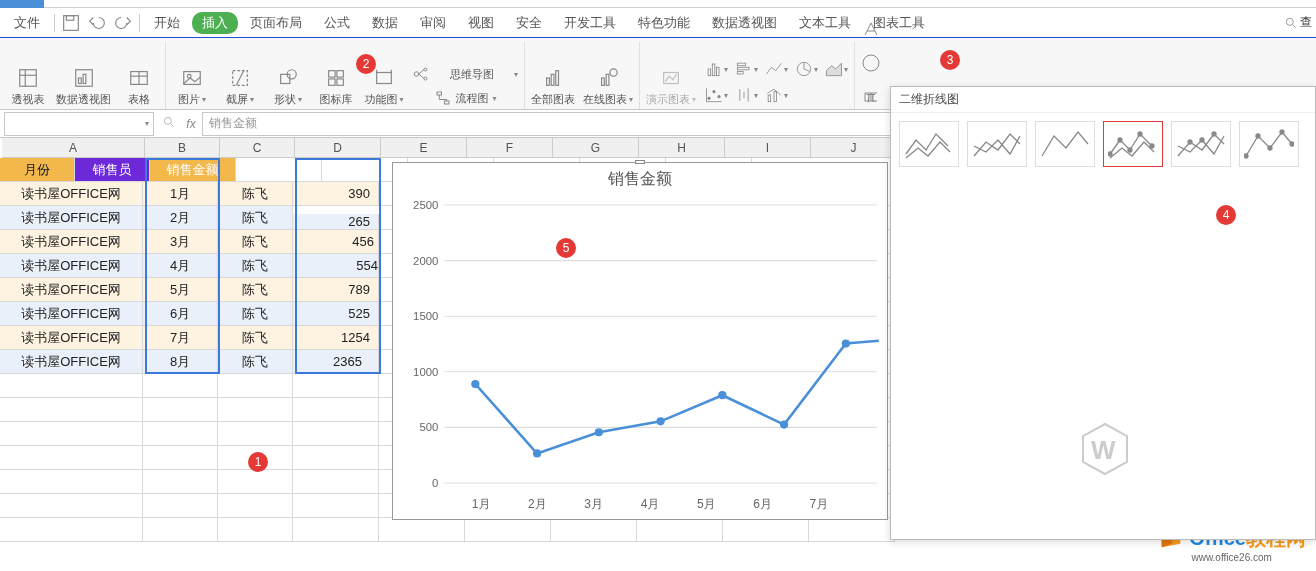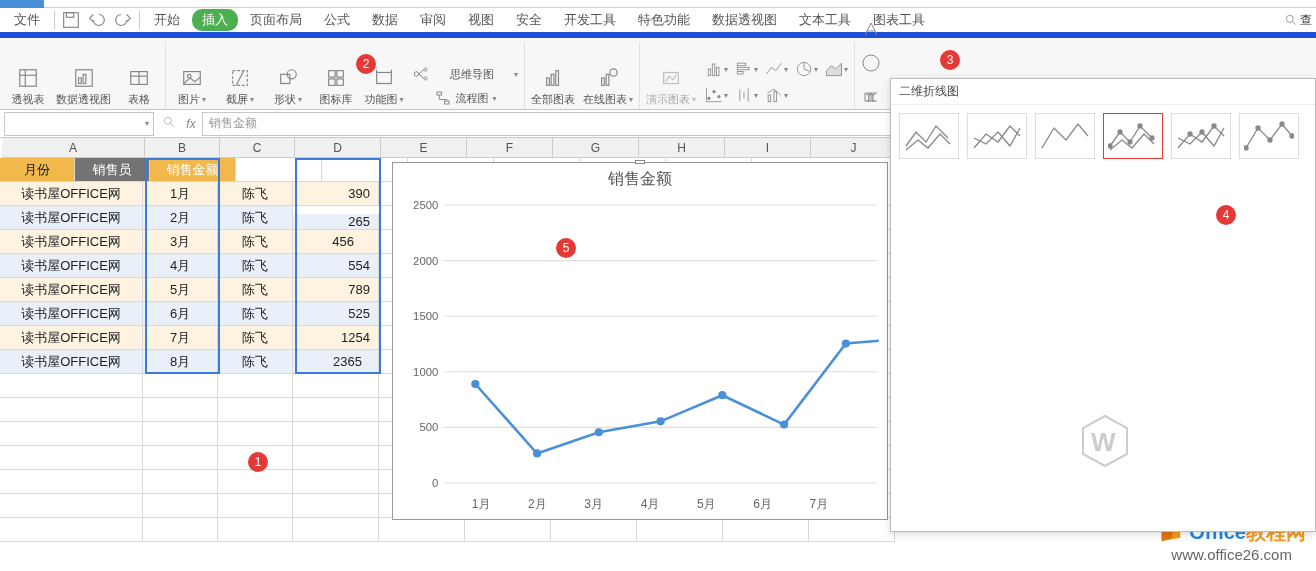--- a/index.html
+++ b/index.html
@@ -27,21 +27,21 @@
       background: #4a90d9;
     }
     
     .tabs {
       display: flex;
       align-items: center;
       height: 30px;
       background: #fff;
       padding-left: 4px;
       gap: 2px;
-      border-bottom: 6px solid #1d4ed8;
+      border-bottom: 1px solid #1d4ed8;
     }
     .tab {
       padding: 4px 10px;
       color: #555;
       font-size: 13px;
       cursor: pointer;
     }
     .tab.active {
       background: #4CAF50;
       color: #fff;
@@ -119,21 +119,21 @@
     }
     .cells { display:flex; flex-direction:column; }
     .row { display:flex; height: 24px; }
     .cell {
       border-right:1px solid #d8d8d8; border-bottom:1px solid #d8d8d8;
       display:flex; align-items:center; justify-content:center;
       font-size:13px; color:#222; background:#fff;
     }
     .hdr-store { background:#f2b84b; color:#fff; font-weight: normal; }
     .hdr-month { background:#f2b84b; color:#0f172a; }
-    .hdr-sales { background:#737373; color:#fff; }
+    .hdr-sales { background:#6d28d9; color:#fff; }
     .hdr-amount{ background:#f2b84b; color:#fff; }
     .odd { background:#fdf3e0; }
     .even { background:#eaf0f9; }
     
     .sel-outline {
       position: absolute;
       border: 2px solid #3b7adb;
       pointer-events: none;
     }
     
@@ -152,21 +152,21 @@
       position: absolute;
       width: 20px; height: 20px; border-radius: 50%;
       background: #e53935; color:#fff;
       display:flex; align-items:center; justify-content:center;
       font-size: 12px;
       z-index: 50;
     }
     
     .chart-panel {
       position: absolute;
-      left: 890px; top: 78px;
+      left: 890px; top: 86px;
       width: 426px; height: 454px;
       background: #fff;
       border: 1px solid #bbb;
       box-shadow: 0 2px 8px rgba(0,0,0,0.15);
       z-index: 40;
     }
     .cp-title { padding: 4px 8px; font-size: 12px; color:#444; border-bottom: 1px solid #eee; }
     .cp-thumbs { display:flex; gap:8px; padding: 8px; }
     .cp-thumb {
       width: 60px; height: 46px; border:1px solid #ddd;
@@ -175,21 +175,21 @@
     }
     .cp-thumb.sel { border:1px solid #e53935; }
     .cp-thumb svg { width: 50px; height: 36px; stroke:#888; fill:none; stroke-width:1.3; }
     
     .watermark-hex {
       position:absolute; right: 180px; bottom: 60px;
       width: 60px; height:60px;
     }
     .watermark-text { position:absolute; right: 10px; bottom: 8px; text-align:center; }
     .watermark-text .w1 { font-size: 20px; font-weight:bold; }
-    .watermark-text .w2 { font-size: 15px; color:#666; }
+    .watermark-text .w2 { font-size: 10px; color:#666; }
     .orange { color: #f79b1e; }
     .blue { color: #1e88e5; }
     
     .ribbon-right {
       display:flex; align-items:center; gap:10px; padding:0 4px;
     }
     .search-btn { margin-left:auto; padding:4px; display:flex; align-items:center; gap:2px; }
     
     .wA { width: 143px; }
     .wB { width: 75px; }
@@ -580,33 +580,33 @@
         <div class="cell wF"></div>
         <div class="cell wG"></div>
         <div class="cell wH"></div>
         <div class="cell wI"></div>
         <div class="cell wJ"></div>
       </div>
       <div class="row">
         <div class="cell wA odd">读书屋OFFICE网</div>
         <div class="cell wB odd">3月</div>
         <div class="cell wC odd">陈飞</div>
-        <div class="cell wD odd" style="justify-content: flex-end; padding-right: 24px;">456</div>
+        <div class="cell wD odd" style="justify-content: flex-end; padding-right: 4px;">456</div>
         <div class="cell wE"></div>
         <div class="cell wF"></div>
         <div class="cell wG"></div>
         <div class="cell wH"></div>
         <div class="cell wI"></div>
         <div class="cell wJ"></div>
       </div>
       <div class="row">
         <div class="cell wA even">读书屋OFFICE网</div>
         <div class="cell wB even">4月</div>
         <div class="cell wC even">陈飞</div>
-        <div class="cell wD even" style="justify-content: flex-end; padding-right: 8px;">554</div>
+        <div class="cell wD even" style="justify-content: flex-end; ">554</div>
         <div class="cell wE"></div>
         <div class="cell wF"></div>
         <div class="cell wG"></div>
         <div class="cell wH"></div>
         <div class="cell wI"></div>
         <div class="cell wJ"></div>
       </div>
       <div class="row">
         <div class="cell wA odd">读书屋OFFICE网</div>
         <div class="cell wB odd">5月</div>

